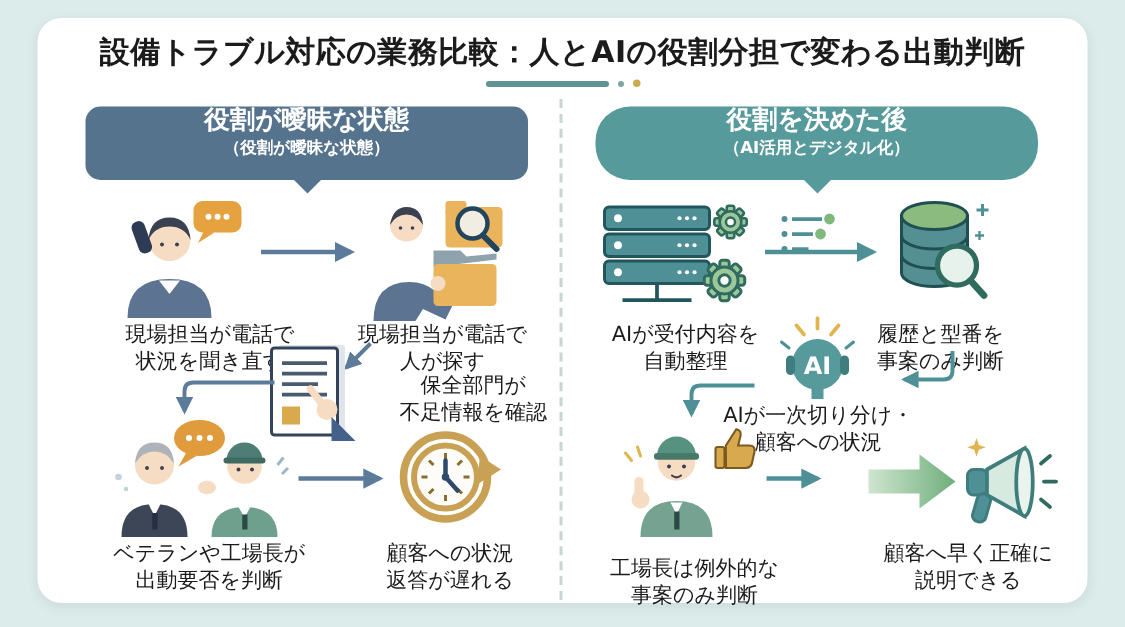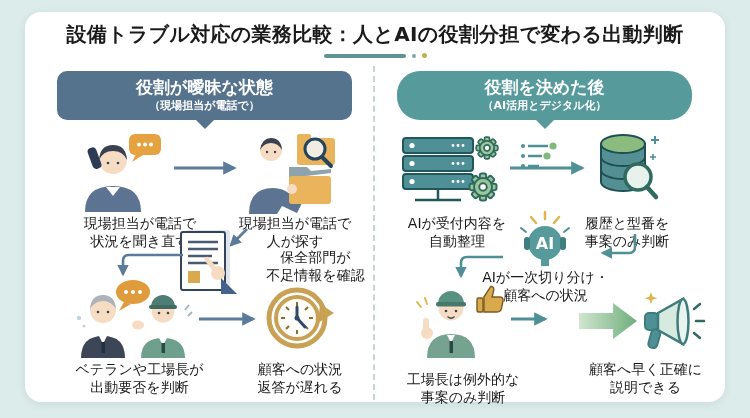--- a/index.html
+++ b/index.html
@@ -11,21 +11,21 @@
            font-size:20px; font-weight:800; color:#1b1b1b; letter-spacing:.3px; }
   .title-underline { position:absolute; top:41px; left:0; width:100%; display:flex;
                      justify-content:center; align-items:center; gap:6px; }
   .title-underline .bar { width:82px; height:4px; border-radius:2px; background:#5f9396; }
   .title-underline .dot { border-radius:50%; }
   .dot-teal { width:4px; height:4px; background:#7da6a6; }
   .dot-gold { width:5px; height:5px; background:#cfa94f; }
   .divider { position:absolute; left:348px; top:54px; height:334px; border-left:2px dashed #c7d6d4; }
 
   .panel-header { position:absolute; top:59px; width:295px; height:49px; border-radius:10px;
-                  display:flex; flex-direction:column; justify-content:center; align-items:center; }
+                  display:flex; flex-direction:column; align-items:center; }
   .panel-header .ph-title { font-size:17px; font-weight:800; color:#fff; line-height:1.15; }
   .panel-header .ph-sub { font-size:11px; font-weight:700; color:#fff; }
   .left-header  { left:32px;  background:#56738e; }
   .right-header { left:372px; background:#579a9c;border-radius:23px; }
   .panel-header::after { content:""; position:absolute; bottom:-9px; left:50%;
                          transform:translateX(-50%); border:10px solid transparent; border-bottom:0; }
   .left-header::after  { border-top:10px solid #56738e; }
   .right-header::after { border-top:10px solid #579a9c; }
 
   .abs { position:absolute; }
@@ -42,21 +42,21 @@
     <div class="title-underline">
       <span class="bar"></span>
       <span class="dot dot-teal"></span>
       <span class="dot dot-gold"></span>
     </div>
 
     <div class="divider"></div>
 
     <div class="panel-header left-header">
       <div class="ph-title">役割が曖昧な状態</div>
-      <div class="ph-sub">（現場担当が電話で）</div>
+      <div class="ph-sub">（役割が曖昧な状態）</div>
     </div>
     <div class="panel-header right-header">
       <div class="ph-title">役割を決めた後</div>
       <div class="ph-sub">（AI活用とデジタル化）</div>
     </div>
 
     <svg class="abs" style="left:48px;top:120px" width="92" height="80" viewBox="0 0 92 80">
       <rect x="56" y="2" width="32" height="21" rx="6" fill="#e5a23e"></rect>
       <path d="M63 22 l-4 8 11 -7 z" fill="#e5a23e"></path>
       <circle cx="66" cy="12.5" r="2" fill="#fff"></circle>

